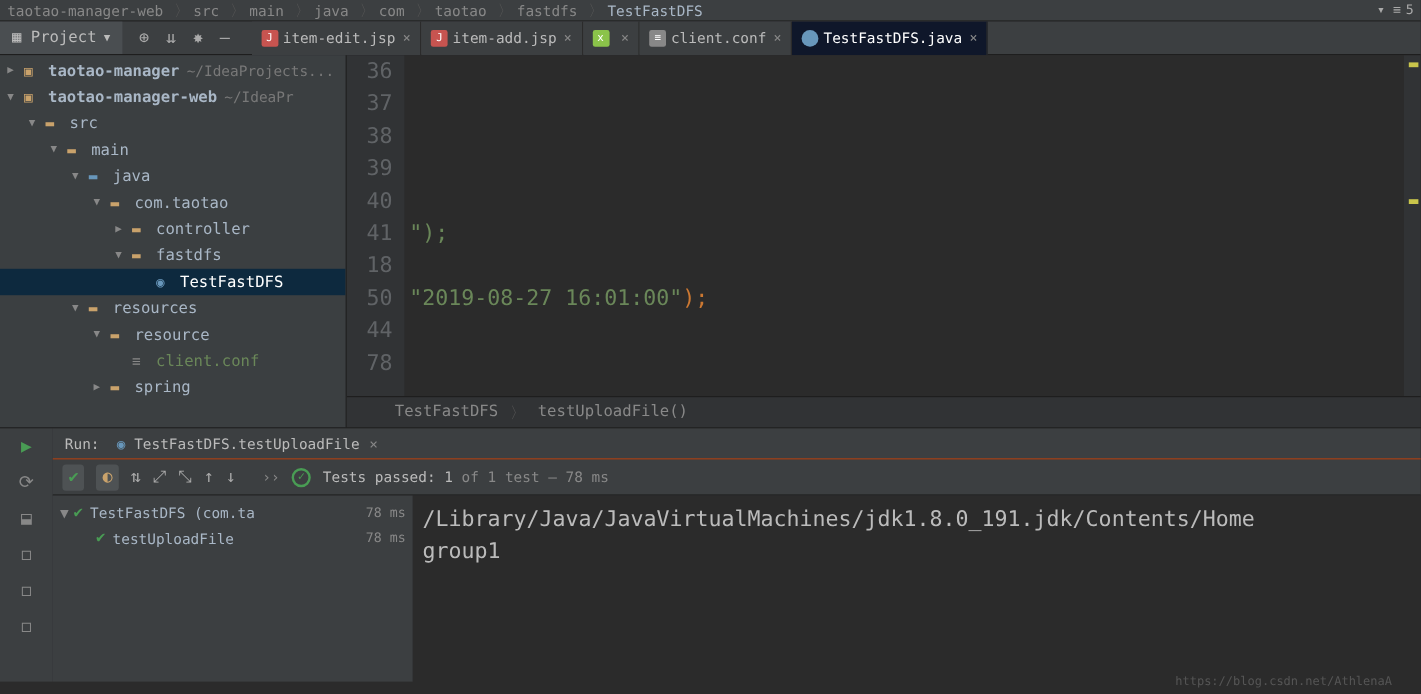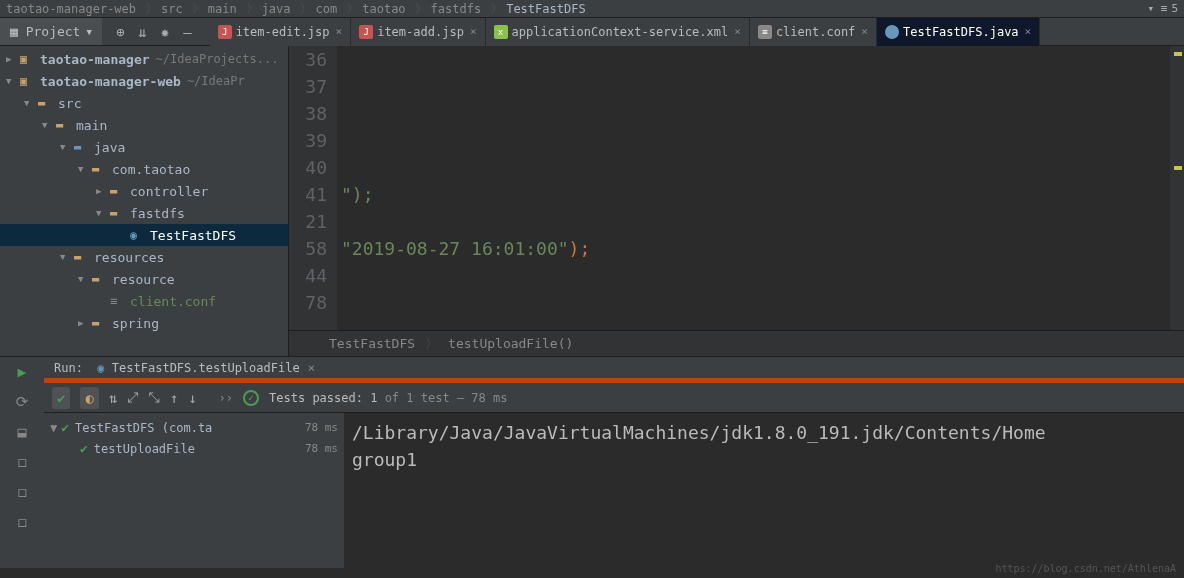--- a/index.html
+++ b/index.html
@@ -39,34 +39,34 @@
 .code-lines .u { text-decoration:underline wavy #808080; }
 .code-lines .p { color:#cc7832; }
 .editor-breadcrumb { height:26px; background:#313335; display:flex; align-items:center; padding-left:40px; color:#888; font-size:13px; border-top:1px solid #1e1e1e; }
 .editor-breadcrumb .sep { margin:0 10px; color:#555; }
 .marker-strip { width:14px; background:#313335; position:relative; }
 .marker-strip .mark { position:absolute; right:2px; width:8px; height:4px; }
 .run-panel { height:212px; background:#2b2b2b; border-top:1px solid #1e1e1e; display:flex; }
 .run-gutter-left { width:44px; background:#3c3f41; display:flex; flex-direction:column; align-items:center; padding-top:6px; gap:12px; }
 .run-gutter-left span { color:#888; font-size:15px; }
 .run-main { flex:1; display:flex; flex-direction:column; }
-.run-header { height:26px; background:#3c3f41; display:flex; align-items:center; padding:0 10px; font-size:12px; color:#bbb; border-bottom:5px solid #c2410c; }
+.run-header { height:26px; background:#3c3f41; display:flex; align-items:center; padding:0 10px; font-size:12px; color:#bbb; border-bottom:1px solid #c2410c; }
 .run-header .close { margin-left:8px; color:#888; }
 .run-toolbar-row { height:30px; background:#3c3f41; display:flex; align-items:center; padding:0 8px; gap:10px; border-bottom:1px solid #1e1e1e; font-size:12px; }
 .run-toolbar-row .btn { color:#aaa; font-size:14px; }
 .run-toolbar-row .btn.green { color:#499c54; }
 .run-toolbar-row .btn.boxed { background:#4e5254; padding:3px 5px; border-radius:3px; }
 .run-split { flex:1; display:flex; }
 .test-tree { width:300px; background:#3c3f41; padding:4px 0; font-size:12px; }
 .test-row { display:flex; align-items:center; padding:3px 6px; }
 .test-row .pass { color:#499c54; margin-right:6px; font-size:13px; }
 .test-row .time { margin-left:auto; color:#888; font-size:11px; }
 .console { flex:1; background:#2b2b2b; padding:6px 8px; font-size:18px; line-height:27px; font-family:'Menlo',monospace; color:#bbb; white-space:pre; overflow:hidden; }
 .check-icon { display:inline-flex; width:16px; height:16px; border:2px solid #499c54; border-radius:50%; align-items:center; justify-content:center; color:#499c54; font-size:10px; }
-.watermark { position:absolute; bottom:4px; right:8px; color:#555; font-size:10px; }
+.watermark { position:absolute; bottom:4px; right:24px; color:#555; font-size:10px; }
 .right-meta { position:absolute; top:2px; right:6px; color:#aaa; font-size:11px; display:flex; align-items:center; gap:4px; }
 </style>
 </head>
 <body>
 
 <div class="breadcrumb-top">
   <span class="crumb">
       <span>taotao-manager-web</span>
     </span>
     <span class="sep">〉</span>
@@ -115,21 +115,20 @@
         <span>item-edit.jsp</span>
         <span class="close">×</span>
       </div>
     <div class="etab">
         <span class="etab-icon jsp-icon">J</span>
         <span>item-add.jsp</span>
         <span class="close">×</span>
       </div>
     <div class="etab">
         <span class="etab-icon xml-icon">x</span>
-        <span>applicationContext-service.xml</span>
         <span class="close">×</span>
       </div>
     <div class="etab">
         <span class="etab-icon conf-icon">≡</span>
         <span>client.conf</span>
         <span class="close">×</span>
       </div>
     <div class="etab active">
         <span class="etab-icon java-icon"></span>
         <span>TestFastDFS.java</span>
@@ -212,22 +211,22 @@
 
   <div class="editor-area">
     <div class="code-body">
       <div class="gutter">
         <div>36</div>
           <div>37</div>
           <div>38</div>
         <div>39</div>
           <div>40</div>
           <div>41</div>
-        <div>21</div>
-          <div>58</div>
+        <div>18</div>
+          <div>50</div>
           <div>44</div>
         <div>78</div>
       </div>
       <div class="code-lines">
 <div> </div>
 <div> </div>
 <div><span class="s">");</span></div>
 <div><span class="s">"2019-08-27 16:01:00"</span><span class="p">);</span></div>
 
 

